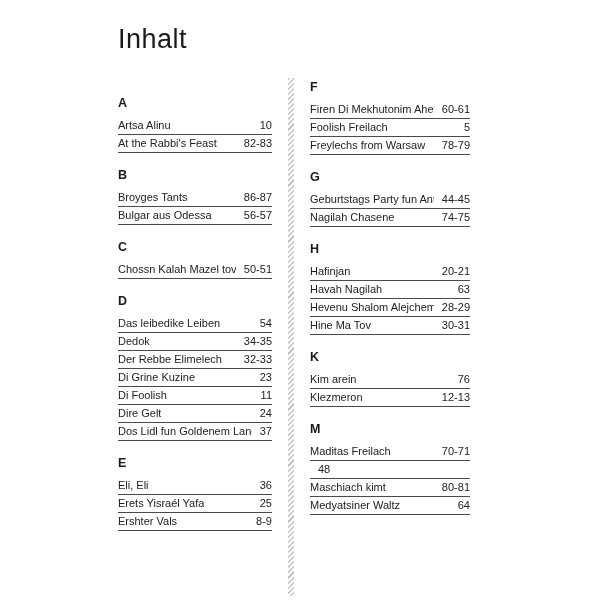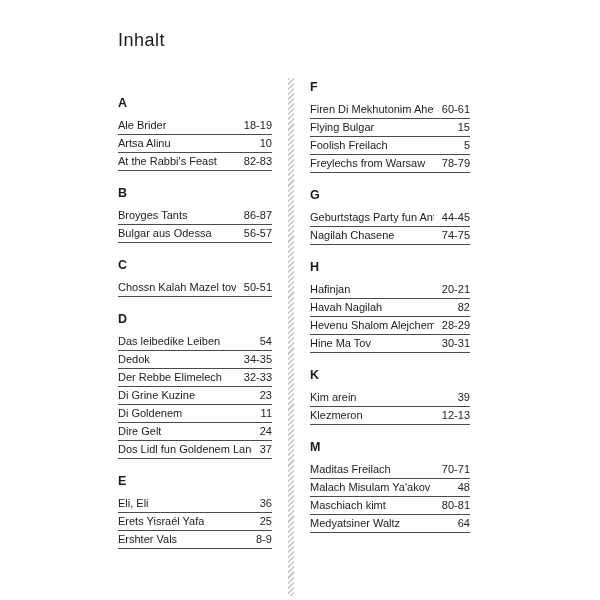--- a/index.html
+++ b/index.html
@@ -11,22 +11,22 @@
   .page {
     position: relative;
     width: 600px;
     height: 600px;
     background: #ffffff;
     overflow: hidden;
   }
   .page-title {
     position: absolute;
     left: 118px;
-    top: 30px;
-    font-size: 18px;
+    top: 24px;
+    font-size: 27px;
     color: #1a1a1a;
     letter-spacing: 0.5px;
   }
   .divider {
     position: absolute;
     left: 288px;
     top: 78px;
     width: 6px;
     height: 518px;
     background: repeating-linear-gradient(135deg, #c6c6c6 0 1.5px, transparent 1.5px 3.6px);
@@ -61,24 +61,20 @@
 </head>
 <body>
 
 <div class="page">
   <div class="page-title">Inhalt</div>
   <div class="divider"></div>
   <div class="col col-left">
       <div class="section">
         <div class="letter">A</div>
         <div class="entry">
-          <span class="etitle">Ale Brider</span>
-          <span class="epages">18-19</span>
-        </div>
-        <div class="entry">
           <span class="etitle">Artsa Alinu</span>
           <span class="epages">10</span>
         </div>
         <div class="entry">
           <span class="etitle">At the Rabbi's Feast</span>
           <span class="epages">82-83</span>
         </div>
       </div>
       <div class="section">
         <div class="letter">B</div>
@@ -110,21 +106,21 @@
         </div>
         <div class="entry">
           <span class="etitle">Der Rebbe Elimelech</span>
           <span class="epages">32-33</span>
         </div>
         <div class="entry">
           <span class="etitle">Di Grine Kuzine</span>
           <span class="epages">23</span>
         </div>
         <div class="entry">
-          <span class="etitle">Di Goldenem</span>
+          <span class="etitle">Di Foolish</span>
           <span class="epages">11</span>
         </div>
         <div class="entry">
           <span class="etitle">Dire Gelt</span>
           <span class="epages">24</span>
         </div>
         <div class="entry">
           <span class="etitle">Dos Lidl fun Goldenem Land</span>
           <span class="epages">37</span>
         </div>
@@ -146,24 +142,20 @@
       </div>
     </div>
   <div class="col col-right">
       <div class="section">
         <div class="letter">F</div>
         <div class="entry">
           <span class="etitle">Firen Di Mekhutonim Aheym</span>
           <span class="epages">60-61</span>
         </div>
         <div class="entry">
-          <span class="etitle">Flying Bulgar</span>
-          <span class="epages">15</span>
-        </div>
-        <div class="entry">
           <span class="etitle">Foolish Freilach</span>
           <span class="epages">5</span>
         </div>
         <div class="entry">
           <span class="etitle">Freylechs from Warsaw</span>
           <span class="epages">78-79</span>
         </div>
       </div>
       <div class="section">
         <div class="letter">G</div>
@@ -177,50 +169,49 @@
         </div>
       </div>
       <div class="section">
         <div class="letter">H</div>
         <div class="entry">
           <span class="etitle">Hafinjan</span>
           <span class="epages">20-21</span>
         </div>
         <div class="entry">
           <span class="etitle">Havah Nagilah</span>
-          <span class="epages">82</span>
+          <span class="epages">63</span>
         </div>
         <div class="entry">
           <span class="etitle">Hevenu Shalom Alejchem</span>
           <span class="epages">28-29</span>
         </div>
         <div class="entry">
           <span class="etitle">Hine Ma Tov</span>
           <span class="epages">30-31</span>
         </div>
       </div>
       <div class="section">
         <div class="letter">K</div>
         <div class="entry">
           <span class="etitle">Kim arein</span>
-          <span class="epages">39</span>
+          <span class="epages">76</span>
         </div>
         <div class="entry">
           <span class="etitle">Klezmeron</span>
           <span class="epages">12-13</span>
         </div>
       </div>
       <div class="section">
         <div class="letter">M</div>
         <div class="entry">
           <span class="etitle">Maditas Freilach</span>
           <span class="epages">70-71</span>
         </div>
         <div class="entry">
-          <span class="etitle">Malach Misulam Ya'akov</span>
           <span class="epages">48</span>
         </div>
         <div class="entry">
           <span class="etitle">Maschiach kimt</span>
           <span class="epages">80-81</span>
         </div>
         <div class="entry">
           <span class="etitle">Medyatsiner Waltz</span>
           <span class="epages">64</span>
         </div>

